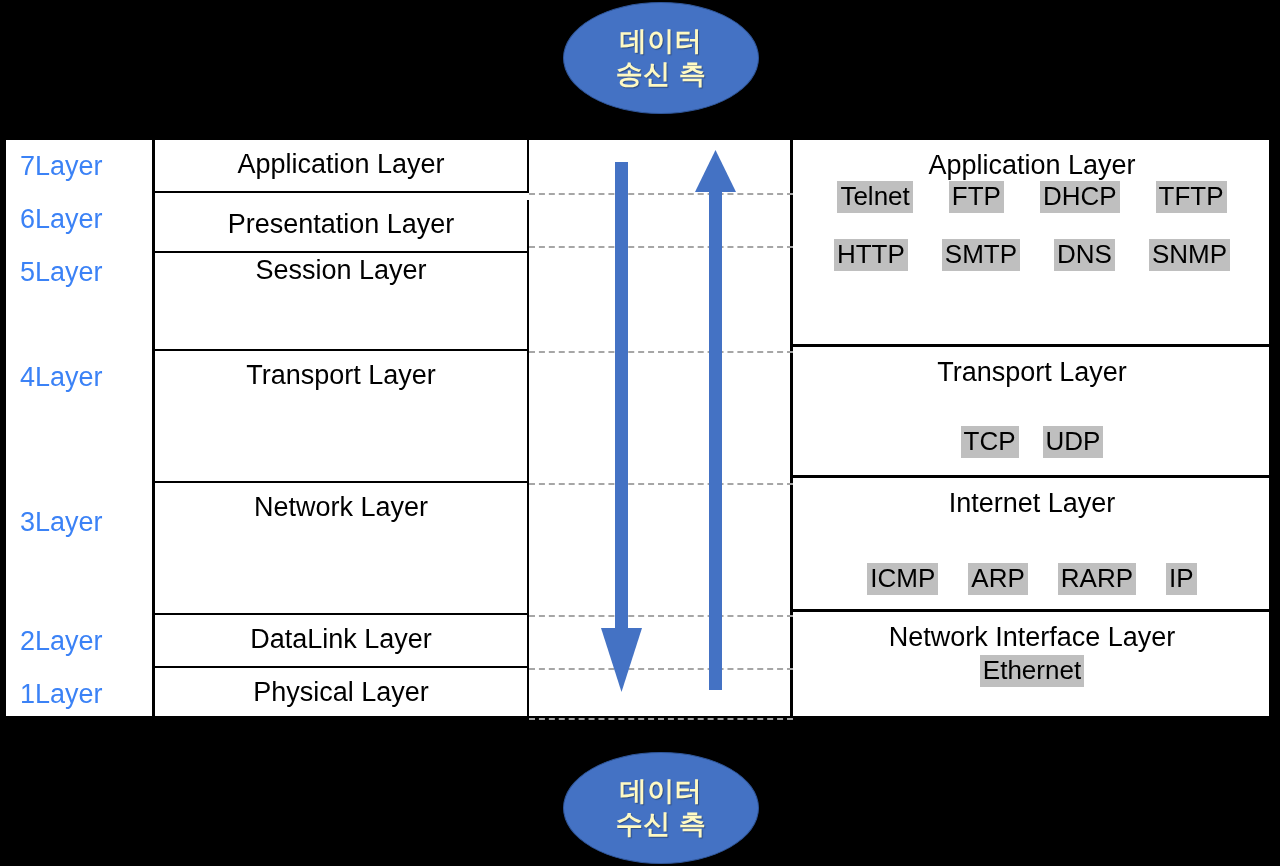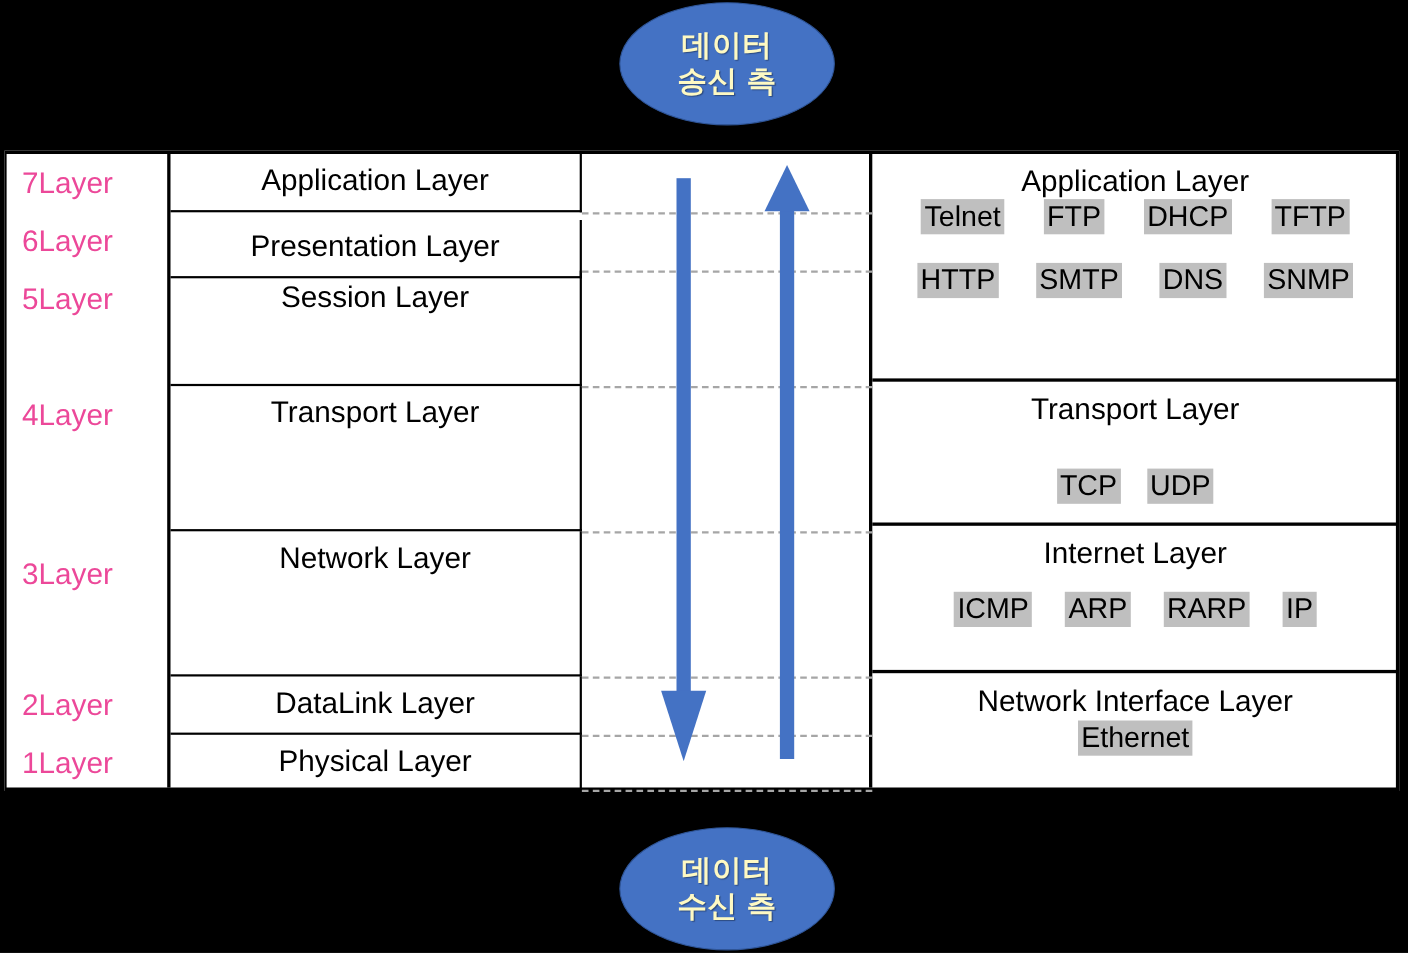--- a/index.html
+++ b/index.html
@@ -76,21 +76,21 @@
     position: absolute;
     left: 0;
     width: 149px;
     display: flex;
     align-items: center;
     box-sizing: border-box;
     padding-left: 14px;
   }
   .num-cell span {
     font-size: 27px;
-    color: #ec4899;
+    color: #3b82f6;
     line-height: 1;
   }
 
   
   .col-osi {
     position: absolute;
     left: 149px;
     top: 0px;
     width: 374px;
     height: 576px;
@@ -288,21 +288,21 @@
       <div class="tcp-cell" style="top:207px;height:131px;">
         <div class="tcp-title">Transport Layer</div>
         <div class="proto-row" style="margin-top:38px;gap:24px;align-items:center;">
           <span class="proto">TCP</span>
           <span class="proto">UDP</span>
         </div>
       </div>
 
       <div class="tcp-cell" style="top:338px;height:134px;">
         <div class="tcp-title">Internet Layer</div>
-        <div class="proto-row" style="margin-top:19px;gap:30px;">
+        <div class="proto-row" style="margin-top:44px;gap:30px;">
           <span class="proto">ICMP</span>
           <span class="proto">ARP</span>
           <span class="proto">RARP</span>
           <span class="proto">IP</span>
         </div>
       </div>
 
       <div class="tcp-cell last" style="top:472px;height:109px;">
         <div class="tcp-title">Network Interface Layer</div>
         <div class="proto-row" style="margin-top:2px;">

